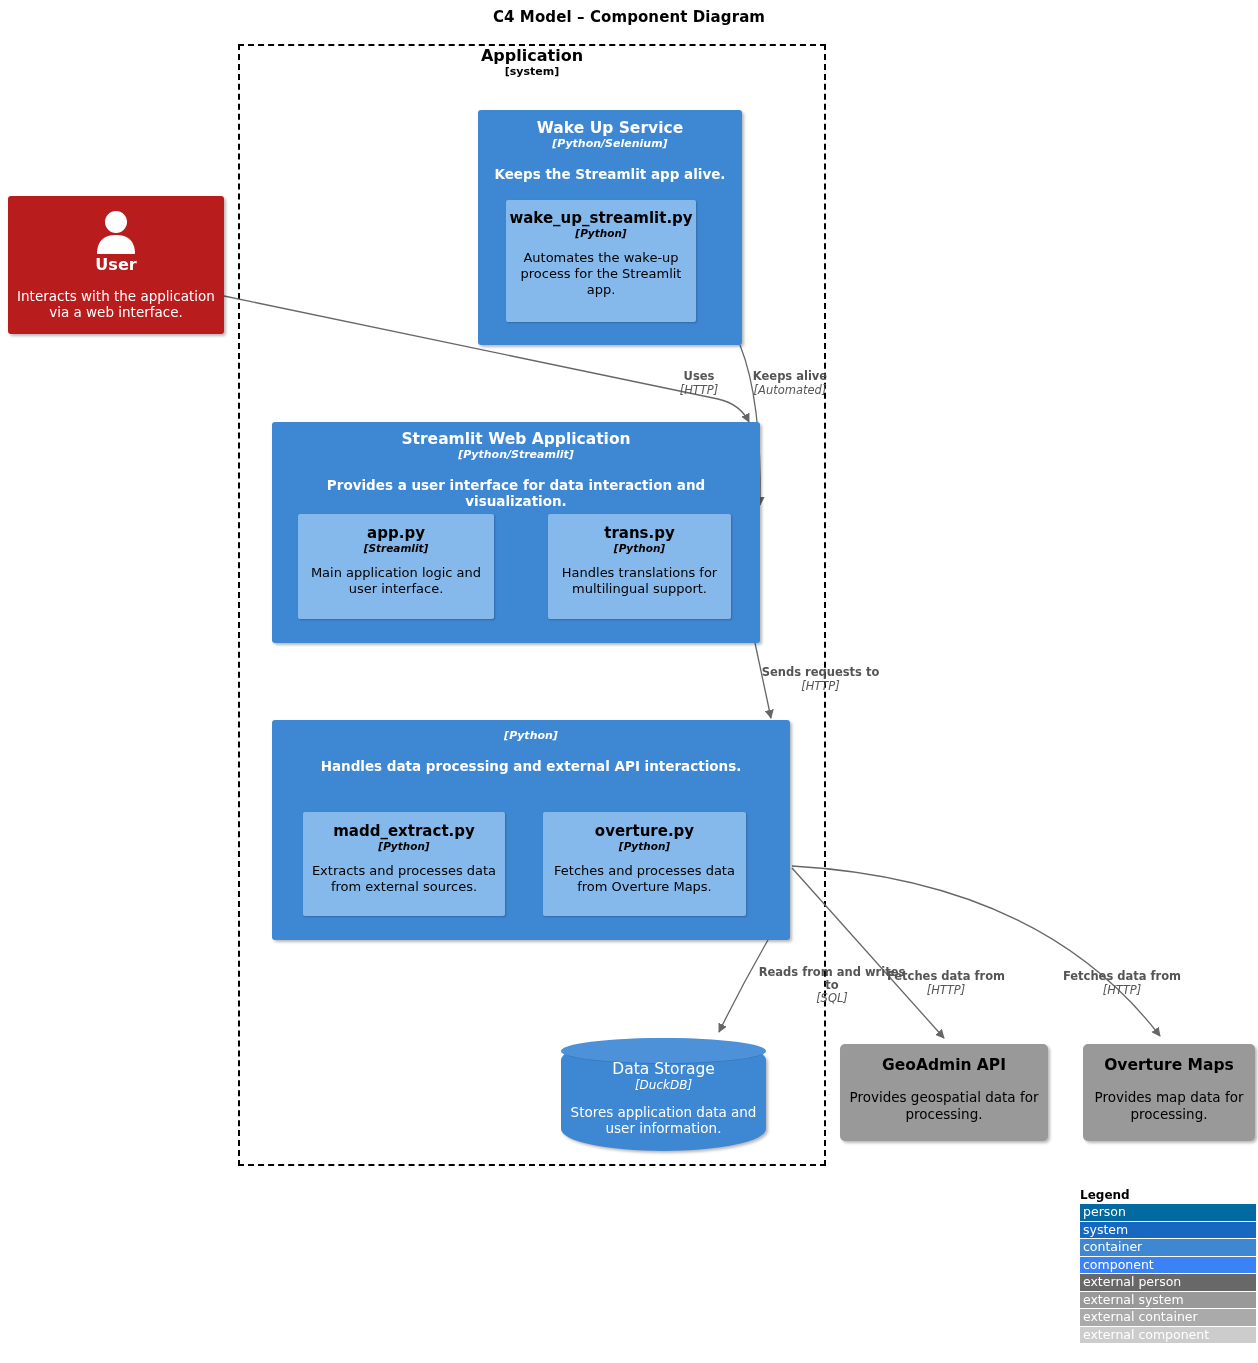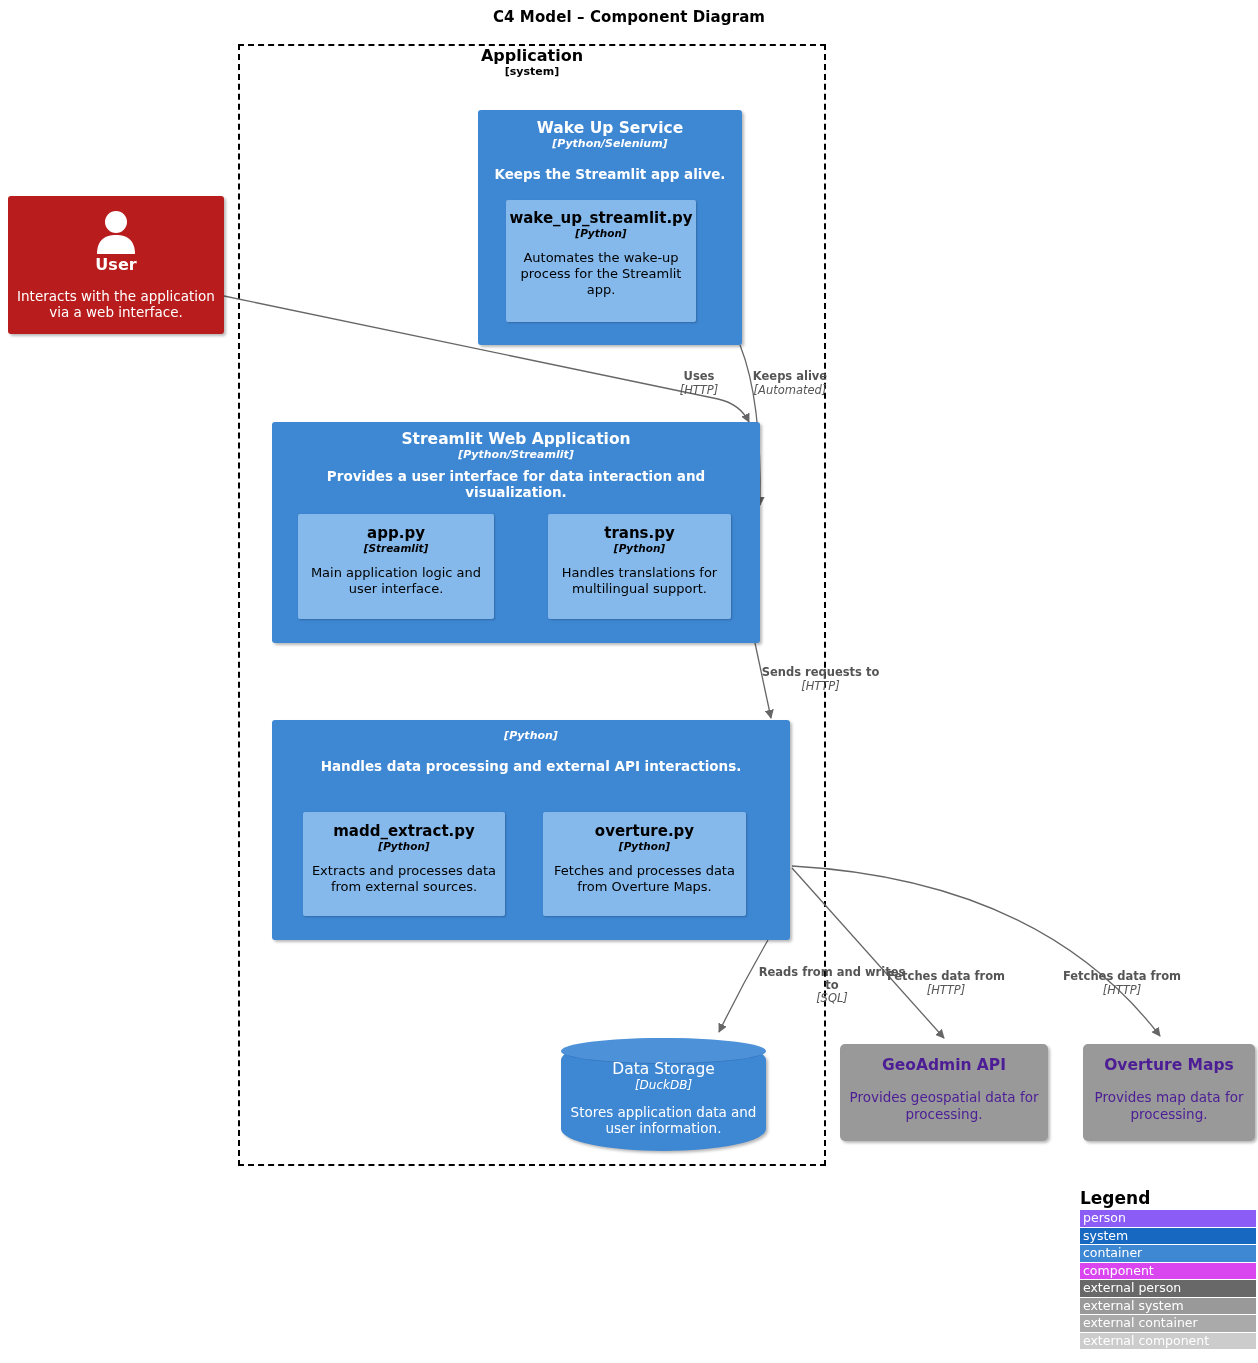--- a/index.html
+++ b/index.html
@@ -99,21 +99,21 @@
     border-radius: 2px;
     box-shadow: 1px 1px 2px rgba(0,0,0,0.22);
   }
   .component-node .n-title { font-size: 15px; }
   .component-node .n-tech { font-size: 10.5px; }
   .component-node .n-desc { font-size: 13px; }
 
   
   .external-node {
     background: #999999;
-    color: #4c1d95;
+    color: #000000;
     border-radius: 5px;
   }
   .external-node .n-title { font-size: 15.5px; }
   .external-node .n-desc { font-size: 13.5px; }
 
   
   .db-node {
     background: #3e87d3;
     color: #ffffff;
     border-radius: 50% / 22px;
@@ -159,21 +159,21 @@
     font-style: italic;
     display: block;
   }
 
   
   #legend {
     left: 1080px; top: 1188px;
     width: 176px;
   }
   #legend-title {
-    font-size: 17px;
+    font-size: 12px;
     font-weight: bold;
     margin-bottom: 2px;
     color: #000000;
   }
   .legend-row {
     height: 16.5px;
     line-height: 16.5px;
     padding-left: 3px;
     font-size: 12.5px;
     box-sizing: border-box;
@@ -230,21 +230,21 @@
 
   <div class="abs node component-node" style="left:506px; top:200px; width:190px; height:122px; padding-top:10px;">
     <div class="n-title">wake_up_streamlit.py</div>
     <div class="n-tech">[Python]</div>
     <div class="n-desc" style="margin-top:11px; padding:0 8px;">Automates the wake-up process for the Streamlit app.</div>
   </div>
 
   <div class="abs node container-node" style="left:272px; top:422px; width:488px; height:221px; padding-top:9px;">
     <div class="n-title">Streamlit Web Application</div>
     <div class="n-tech">[Python/Streamlit]</div>
-    <div class="n-desc" style="margin-top:6px; padding:0 5px;">Provides a user interface for data interaction and visualization.</div>
+    <div class="n-desc" style="margin-top:15px; padding:0 5px;">Provides a user interface for data interaction and visualization.</div>
   </div>
 
   <div class="abs node component-node" style="left:298px; top:514px; width:196px; height:105px; padding-top:11px;">
     <div class="n-title">app.py</div>
     <div class="n-tech">[Streamlit]</div>
     <div class="n-desc" style="margin-top:11px; padding:0 7px;">Main application logic and user interface.</div>
   </div>
 
   <div class="abs node component-node" style="left:530px; top:514px; width:183px; height:105px; padding-top:11px;margin-left:18px;">
     <div class="n-title">trans.py</div>
@@ -314,24 +314,24 @@
   </div>
 
   <div class="edge-label" style="left:1054px; top:970px; width:136px;">
     <span class="el-text">Fetches data from</span>
     <span class="el-tech">[HTTP]</span>
   </div>
 
   <div class="abs" id="legend">
     <div id="legend-title">Legend</div>
     <div id="legend-rows">
-        <div class="legend-row" style="background: #8b5cf6; color: rgb(255, 255, 255);"><span>person</span></div>
+        <div class="legend-row" style="background: #0369a1; color: rgb(255, 255, 255);"><span>person</span></div>
         <div class="legend-row" style="background: rgb(22, 104, 193); color: rgb(255, 255, 255);"><span>system</span></div>
         <div class="legend-row" style="background: rgb(62, 135, 211); color: rgb(255, 255, 255);"><span>container</span></div>
-        <div class="legend-row" style="background: #d946ef; color: rgb(255, 255, 255);"><span>component</span></div>
+        <div class="legend-row" style="background: #3b82f6; color: rgb(255, 255, 255);"><span>component</span></div>
         <div class="legend-row" style="background: rgb(104, 104, 104); color: rgb(255, 255, 255);"><span>external person</span></div>
         <div class="legend-row" style="background: rgb(153, 153, 153); color: rgb(255, 255, 255);"><span>external system</span></div>
         <div class="legend-row" style="background: rgb(170, 170, 170); color: rgb(255, 255, 255);"><span>external container</span></div>
         <div class="legend-row" style="background: rgb(204, 204, 204); color: rgb(255, 255, 255);"><span>external component</span></div>
       </div>
   </div>
 
 </div>
 
 </body></html>

